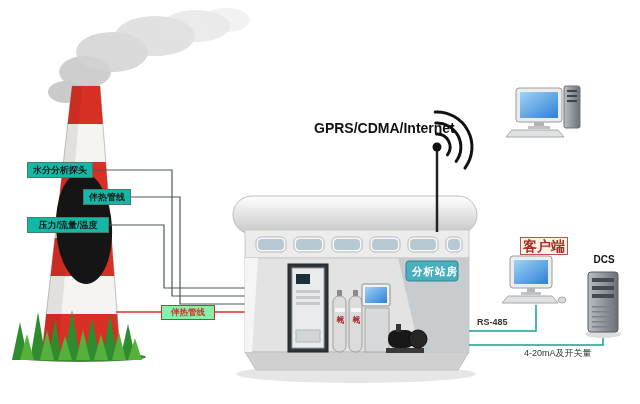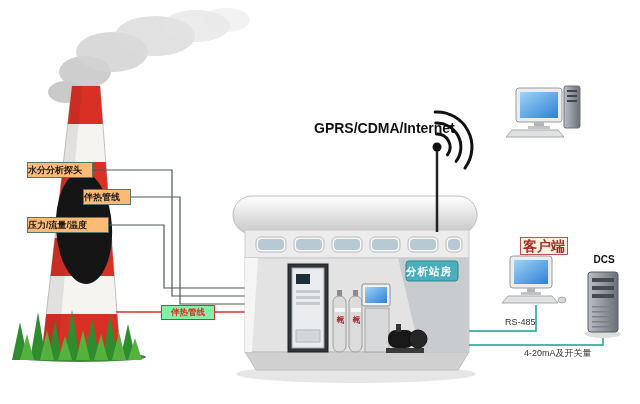--- a/index.html
+++ b/index.html
@@ -3,43 +3,43 @@
 <meta charset="utf-8">
 <style>
   html,body{margin:0;padding:0;background:#fff;}
   .scene{
     position:relative;width:640px;height:404px;background:#fff;overflow:hidden;
     font-family:"Liberation Sans",sans-serif;
   }
   .scene svg{position:absolute;left:0;top:0;}
   .lbl{position:absolute;color:#222;}
   .boxlbl{
-    background:#fdba74;border:1px solid #4a7a68;font-size:9px;font-weight:600;
-    color:#1c1c1c;
+    background:#14b8a6;border:1px solid #4a7a68;font-size:9px;font-weight:600;
+    text-align:center;color:#1c1c1c;
   }
   .lbl-moisture{left:27px;top:162px;width:64px;height:14px;line-height:14px;}
   .lbl-sampling{left:83px;top:189px;width:46px;height:14px;line-height:14px;}
   .lbl-pressure{left:27px;top:217px;width:80px;height:14px;line-height:14px;}
   .lbl-heated{
     left:161px;top:305px;width:52px;height:13px;line-height:13px;
     background:#86efac;border:1px solid #d93025;color:#d93025;
     font-size:8.5px;font-weight:600;text-align:center;
   }
   .lbl-gprs{left:314px;top:120px;width:118px;text-align:right;font-size:14px;font-weight:bold;color:#111;}
   .lbl-center{left:502px;top:135px;width:96px;text-align:center;font-size:11px;font-weight:bold;color:#8b1c1c;}
   .lbl-sign{
-    left:406px;top:261px;width:52px;height:20px;line-height:20px;text-align:left;
+    left:406px;top:261px;width:52px;height:20px;line-height:20px;text-align:right;
     color:#fff;font-size:10.5px;font-weight:bold;letter-spacing:1px;
   }
   .lbl-client{
     left:520px;top:237px;width:46px;height:16px;line-height:16px;text-align:center;
     border:1px solid #c0504d;background:#fdf3e3;color:#a03028;font-size:14px;font-weight:bold;
   }
   .lbl-dcs{left:590px;top:254px;width:28px;text-align:center;font-size:10px;font-weight:bold;color:#111;}
-  .lbl-rs485{left:505px;top:317px;font-size:9px;color:#333;}
+  .lbl-rs485{left:477px;top:317px;font-size:9px;color:#333;font-weight:bold;}
   .lbl-analog{left:524px;top:347px;font-size:9px;color:#333;}
   .lbl-gas{
     writing-mode:vertical-rl;text-orientation:upright;
     font-size:7.5px;color:#b03030;letter-spacing:1px;font-weight:bold;
     background:rgba(255,255,255,.75);padding:1px 0;
   }
   .lbl-gas1{left:335px;top:308px;}
   .lbl-gas2{left:351px;top:308px;}
 </style>
 </head>

